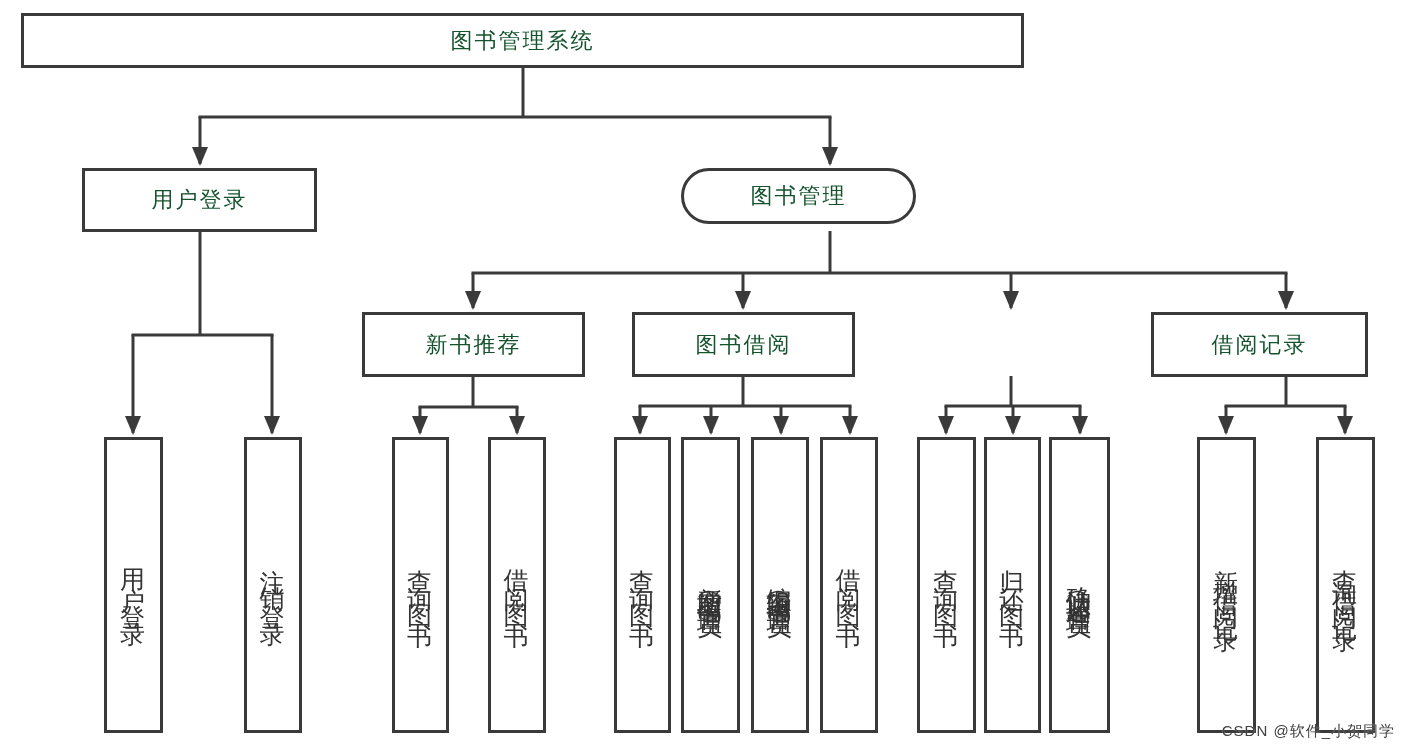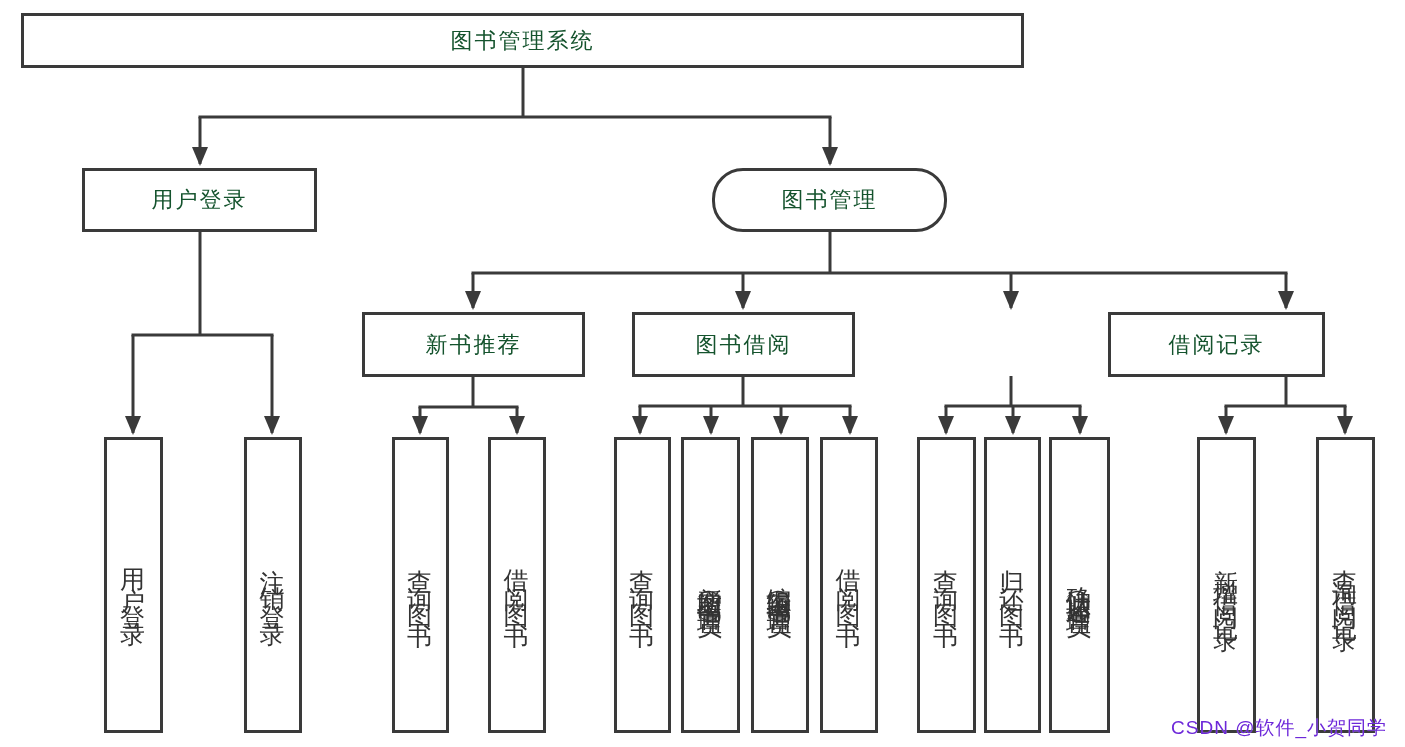--- a/index.html
+++ b/index.html
@@ -36,23 +36,23 @@
   .vbox span{
     writing-mode:vertical-rl;
     text-orientation:mixed;
     white-space:nowrap;
   }
   .s4 span{letter-spacing:18px;}
   .s6 span{letter-spacing:12px;}
   .s9 span{letter-spacing:4px;}
   #watermark{
     position:absolute;
-    right:18px;bottom:6px;
-    font-size:19px;
-    color:#6d28d9;
+    right:10px;bottom:6px;
+    font-size:15px;
+    color:#404040;
     letter-spacing:1px;
     z-index:2;
     text-shadow:0 0 1px rgba(255,255,255,0.6);
   }
 </style>
 </head>
 <body>
 
 <div id="stage">
 
@@ -102,25 +102,25 @@
       <path d="M1286,376 V406"></path>
       <path d="M1224.5,406 H1346.5"></path>
       <path d="M1226,406 V433" marker-end="url(#arr)"></path>
       <path d="M1345,406 V433" marker-end="url(#arr)"></path>
     </g>
   </svg>
 
   <div class="hbox" style="left:21px;top:13px;width:1003px;height:55px;">图书管理系统</div>
 
   <div class="hbox" style="left:82px;top:168px;width:235px;height:64px;">用户登录</div>
-  <div class="hbox" style="left:712px;top:168px;width:235px;height:64px;border-radius:31px;">图书管理</div>
+  <div class="hbox" style="left:681px;top:168px;width:235px;height:56px;border-radius:31px;">图书管理</div>
 
   <div class="hbox" style="left:632px;top:312px;width:223px;height:65px;">图书借阅</div>
   <div class="hbox" style="left:362px;top:312px;width:223px;height:65px;">新书推荐</div>
-  <div class="hbox" style="left:1108px;top:312px;width:217px;height:65px;">借阅记录</div>
+  <div class="hbox" style="left:1151px;top:312px;width:217px;height:65px;">借阅记录</div>
 
   <div class="vbox s4" style="left:104px;width:59px;">
     <span>用户登录</span>
   </div>
   <div class="vbox s4" style="left:244px;width:58px;">
     <span>注销登录</span>
   </div>
 
   <div class="vbox s4" style="left:392px;width:57px;">
     <span>查询图书</span>

